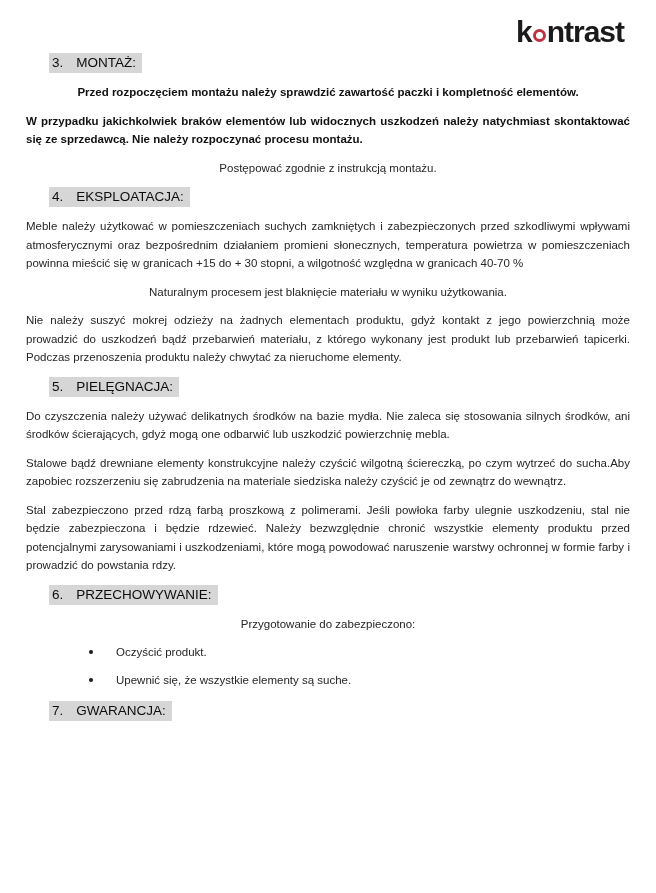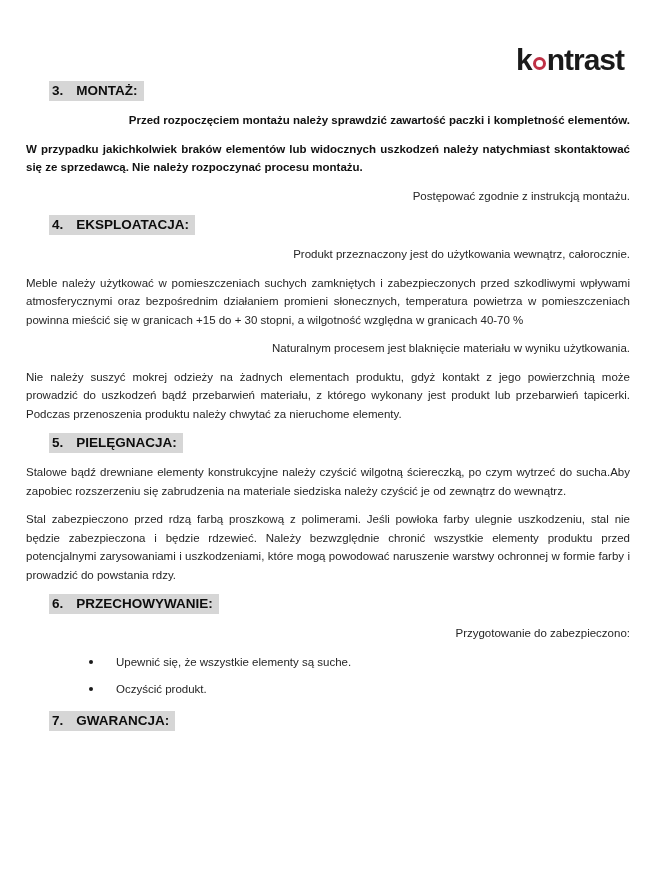--- a/index.html
+++ b/index.html
@@ -8,21 +8,21 @@
     --body-text:#262626;
     --bold-text:#111111;
   }
   *{box-sizing:border-box;margin:0;padding:0;}
   html,body{width:656px;height:893px;overflow:hidden;}
   body{
     background:#ffffff;
     font-family:"Liberation Sans","DejaVu Sans",sans-serif;
     color:var(--body-text);
   }
-  .page{width:656px;height:797px;padding:7px 26px;overflow:hidden;margin-top:28px;}
+  .page{width:656px;height:797px;padding:7px 26px;overflow:hidden;}
 
   
   .logo-row{text-align:right;padding:8px 6px 2px 0;height:44px;}
   .logo{
     display:inline-block;
     font-weight:bold;
     font-size:30px;
     letter-spacing:-1px;
     color:#1a1a1a;
     line-height:34px;
@@ -34,40 +34,40 @@
     border:3.5px solid var(--accent-red);
     border-radius:50%;
     margin:0 1px;
   }
 
   
   h2.heading{
     margin:8px 0 11px 23px;
     font-size:13.5px;
     line-height:19px;
-    font-weight:bold;
+    font-weight:normal;
     color:#0d0d0d;
   }
   h2.heading.first{margin-top:2px;}
   h2.heading .hl{
     background:var(--hl);
     padding:2px 6px 3px 3px;
   }
   h2.heading .num{display:inline-block;margin-right:13px;}
 
   
   p{
     font-size:11.5px;
     line-height:18.5px;
     margin:0 0 10px 0;
     text-align:justify;
     color:var(--body-text);
   }
   p.bold{font-weight:bold;color:var(--bold-text);}
-  p.single{text-align:right;}
+  p.single{text-align:center;}
 
   
   ul.bullets{
     margin:3px 0 12px 63px;
     padding:0;
     list-style:none;
   }
   ul.bullets li{
     position:relative;
     padding-left:27px;
@@ -95,38 +95,38 @@
 
   <section>
     <h2 class="heading first"><span class="hl"><span class="num">3.</span><span class="title">MONTAŻ:</span></span></h2>
     <p class="bold single">Przed rozpoczęciem montażu należy sprawdzić zawartość paczki i kompletność elementów.</p>
     <p class="bold">W przypadku jakichkolwiek braków elementów lub widocznych uszkodzeń należy natychmiast skontaktować się ze sprzedawcą. Nie należy rozpoczynać procesu montażu.</p>
     <p class="single">Postępować zgodnie z instrukcją montażu.</p>
   </section>
 
   <section>
     <h2 class="heading"><span class="hl"><span class="num">4.</span><span class="title">EKSPLOATACJA:</span></span></h2>
-    <p class="single">Produkt przeznaczony jest do użytkowania wewnątrz, całorocznie.</p>
     <p>Meble należy użytkować w pomieszczeniach suchych zamkniętych i zabezpieczonych przed szkodliwymi wpływami atmosferycznymi oraz bezpośrednim działaniem promieni słonecznych, temperatura powietrza w pomieszczeniach powinna mieścić się w granicach +15 do + 30 stopni, a wilgotność względna w granicach 40-70 %</p>
     <p class="single">Naturalnym procesem jest blaknięcie materiału w wyniku użytkowania.</p>
     <p>Nie należy suszyć mokrej odzieży na żadnych elementach produktu, gdyż kontakt z jego powierzchnią może prowadzić do uszkodzeń bądź przebarwień materiału, z którego wykonany jest produkt lub przebarwień tapicerki. Podczas przenoszenia produktu należy chwytać za nieruchome elementy.</p>
   </section>
 
   <section>
     <h2 class="heading"><span class="hl"><span class="num">5.</span><span class="title">PIELĘGNACJA:</span></span></h2>
+    <p>Do czyszczenia należy używać delikatnych środków na bazie mydła. Nie zaleca się stosowania silnych środków, ani środków ścierających, gdyż mogą one odbarwić lub uszkodzić powierzchnię mebla.</p>
     <p>Stalowe bądź drewniane elementy konstrukcyjne należy czyścić wilgotną ściereczką, po czym wytrzeć do sucha.Aby zapobiec rozszerzeniu się zabrudzenia na materiale siedziska należy czyścić je od zewnątrz do wewnątrz.</p>
     <p>Stal zabezpieczono przed rdzą farbą proszkową z polimerami. Jeśli powłoka farby ulegnie uszkodzeniu, stal nie będzie zabezpieczona i będzie rdzewieć. Należy bezwzględnie chronić wszystkie elementy produktu przed potencjalnymi zarysowaniami i uszkodzeniami, które mogą powodować naruszenie warstwy ochronnej w formie farby i prowadzić do powstania rdzy.</p>
   </section>
 
   <section>
     <h2 class="heading"><span class="hl"><span class="num">6.</span><span class="title">PRZECHOWYWANIE:</span></span></h2>
     <p class="single">Przygotowanie do zabezpieczono:</p>
     <ul class="bullets">
+      <li><span class="dot"></span><span>Oczyścić produkt.</span></li>
       <li><span class="dot"></span><span>Upewnić się, że wszystkie elementy są suche.</span></li>
-      <li><span class="dot"></span><span>Oczyścić produkt.</span></li>
     </ul>
   </section>
 
   <section>
     <h2 class="heading"><span class="hl"><span class="num">7.</span><span class="title">GWARANCJA:</span></span></h2>
   </section>
 
 </div>
 
 </body></html>

